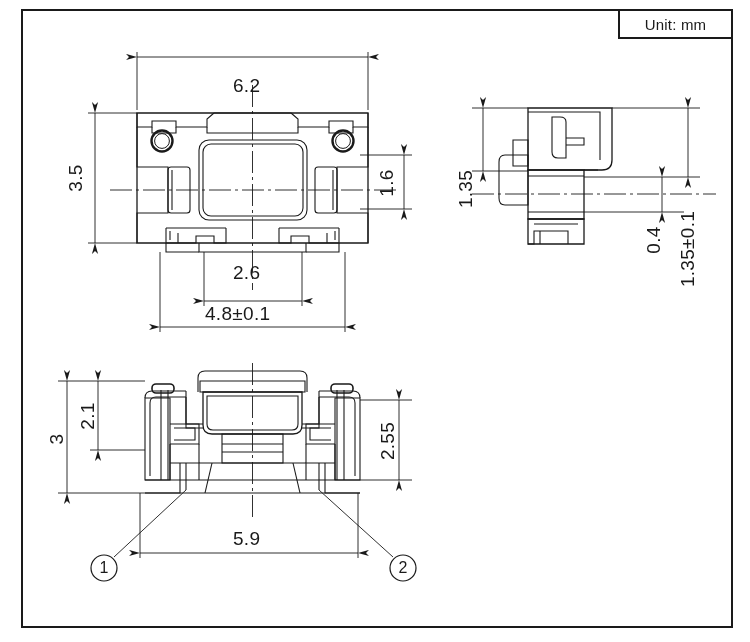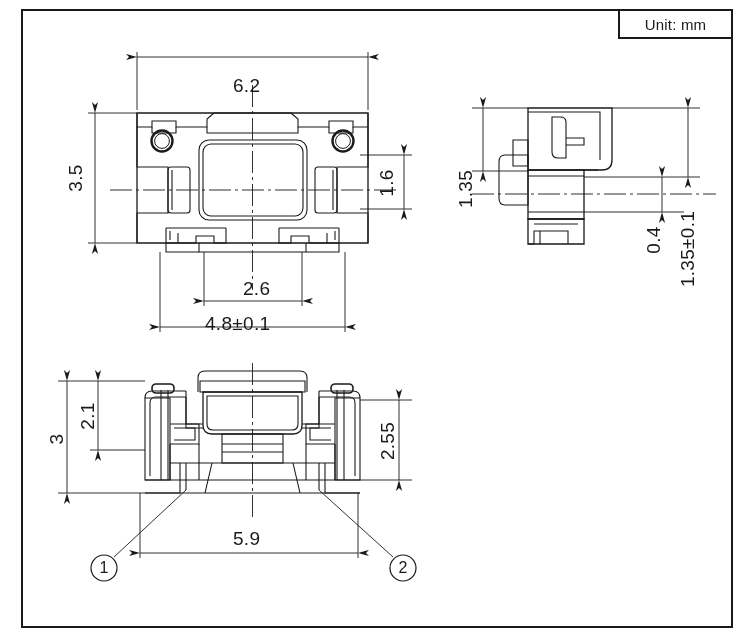--- a/index.html
+++ b/index.html
@@ -288,23 +288,23 @@
       </g>
     </g>
   </svg>
 
   <div class="dimtext" style="left:233px; top:27px;margin-top:48px;">6.2</div>
 
   <div class="dimtext vert" style="left:62px; top:167px;">3.5</div>
 
   <div class="dimtext vert" style="left:373px; top:172px;">1.6</div>
 
-  <div class="dimtext" style="left:233px; top:278px;margin-left:10px;">2.6</div>
-
-  <div class="dimtext" style="left:205px; top:303px;margin-top:10px;">4.8±0.1</div>
+  <div class="dimtext" style="left:233px; top:262px;">2.6</div>
+
+  <div class="dimtext" style="left:205px; top:303px;">4.8±0.1</div>
 
   <div class="dimtext vert" style="left:447px; top:178px;">1.35</div>
 
   <div class="dimtext vert" style="left:640px; top:229px;">0.4</div>
 
   <div class="dimtext vert" style="left:650px; top:238px;">1.35±0.1</div>
 
   <div class="dimtext vert" style="left:52px; top:428px;">3</div>
 
   <div class="dimtext vert" style="left:74px; top:405px;">2.1</div>

